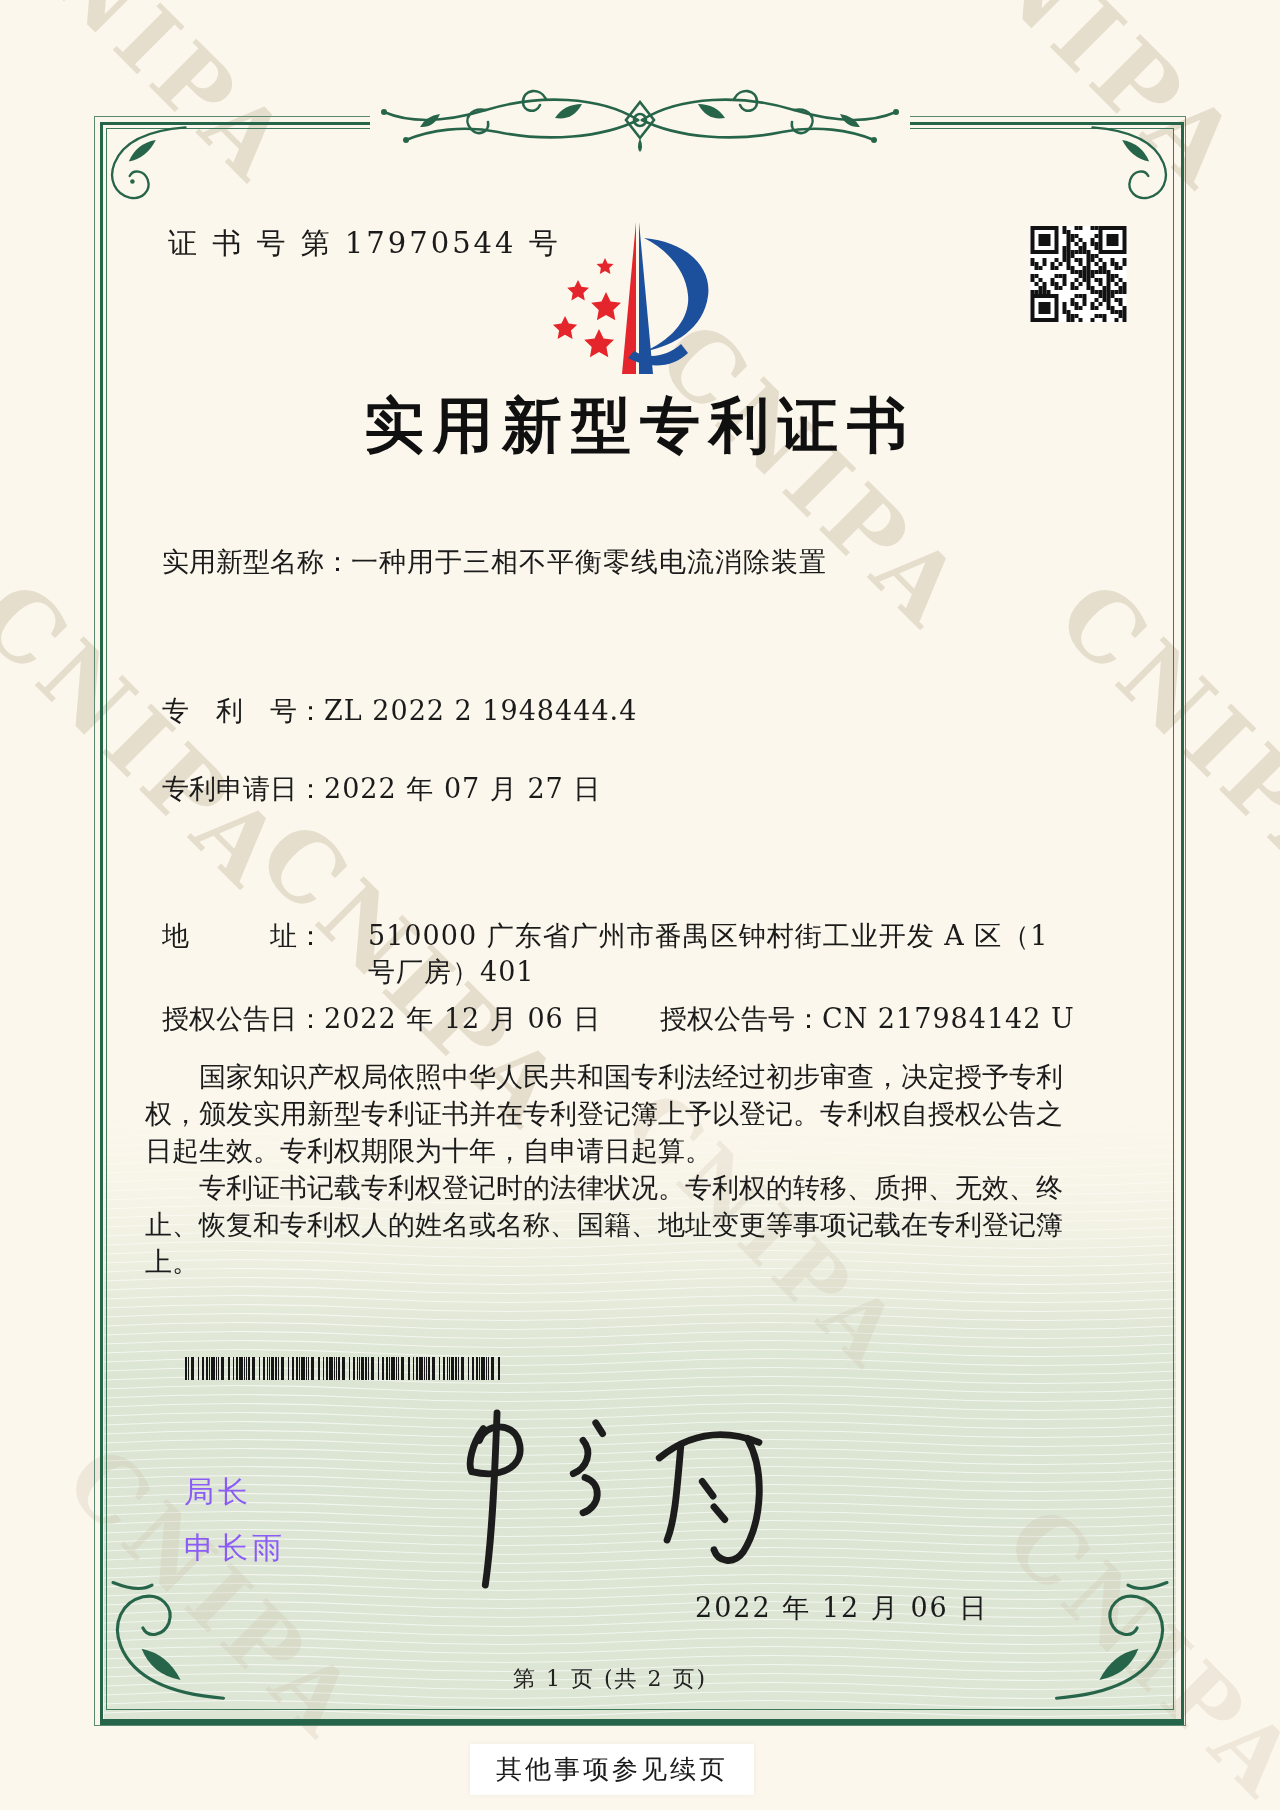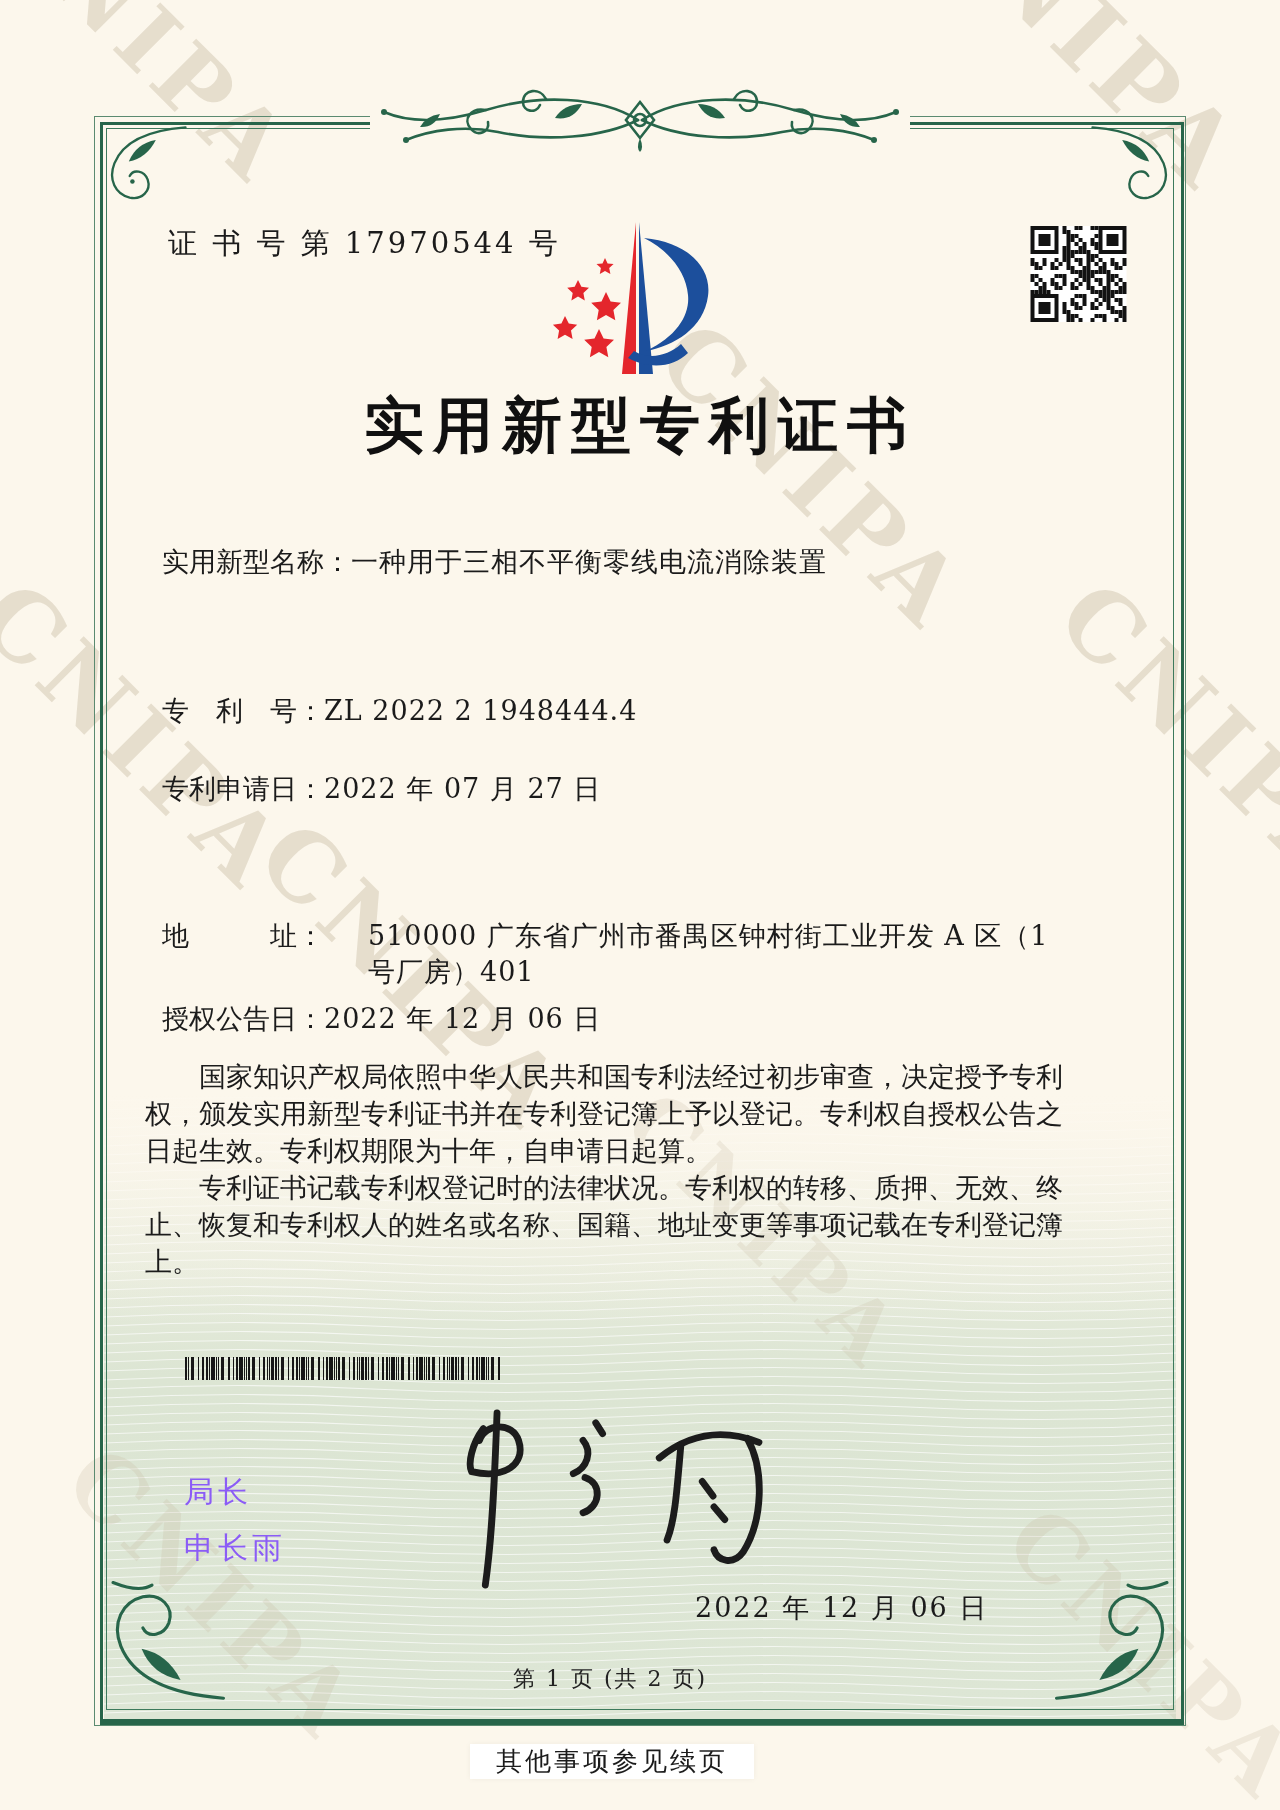--- a/index.html
+++ b/index.html
@@ -52,21 +52,21 @@
   .director{position:absolute;z-index:5;left:184px;font-size:30px;
     font-family:"DejaVu Sans","Liberation Sans",sans-serif;color:#8b5cf6;letter-spacing:4px;}
   .dir-title{top:1472px;}
   .dir-name{top:1528px;}
   .sig{position:absolute;z-index:5;left:370px;top:1405px;}
   .issue-date{position:absolute;z-index:5;left:695px;top:1590px;font-size:27px;letter-spacing:2px;}
   .page-info{position:absolute;z-index:5;left:450px;top:1664px;width:320px;
     text-align:center;font-size:22px;letter-spacing:2px;color:#222;}
   .foot-box{
     position:absolute;z-index:5;left:470px;top:1744px;background:#ffffff;
-    padding:0 26px;font-size:26px;letter-spacing:3px;color:#1b1b1b;
+    padding:8px 26px;font-size:26px;letter-spacing:3px;color:#1b1b1b;
     box-shadow:0 0 6px rgba(0,0,0,.05);
   }
 </style>
 </head>
 <body>
 
 <div class="page">
 
   <span class="wm" style="left:-45px;top:-20px;font-size:92px;">CNIPA</span>
   <span class="wm" style="left:880px;top:-30px;font-size:100px;">CNIPA</span>
@@ -443,20 +443,23 @@
     <span class="flabel">专　利　号：</span><span class="fvalue">ZL 2022 2 1948444.4</span>
   </div>
   <div class="field" style="top:771px">
     <span class="flabel">专利申请日：</span><span class="fvalue">2022 年 07 月 27 日</span>
   </div>
   <div class="field" style="top:918px">
     <span class="flabel">地　　　址：</span><span class="fvalue wrap">510000 广东省广州市番禺区钟村街工业开发 A 区（1 号厂房）401</span>
   </div>
   <div class="field" style="top:1001px">
     <span class="flabel">授权公告日：</span><span class="fvalue">2022 年 12 月 06 日</span>
+    <span class="g2">
+      <span class="flabel">授权公告号：</span><span class="fvalue">CN 217984142 U</span>
+    </span>
   </div>
 
   <div class="paras">
     <p>国家知识产权局依照中华人民共和国专利法经过初步审查，决定授予专利权，颁发实用新型专利证书并在专利登记簿上予以登记。专利权自授权公告之日起生效。专利权期限为十年，自申请日起算。</p>
     <p>专利证书记载专利权登记时的法律状况。专利权的转移、质押、无效、终止、恢复和专利权人的姓名或名称、国籍、地址变更等事项记载在专利登记簿上。</p>
   </div>
 
   <svg class="barcode" id="bc-box" width="322" height="23" viewBox="0 0 322 23">
       <rect x="0" y="0" width="2" height="23" fill="#161616"></rect>
       <rect x="3" y="0" width="1" height="23" fill="#161616"></rect>

